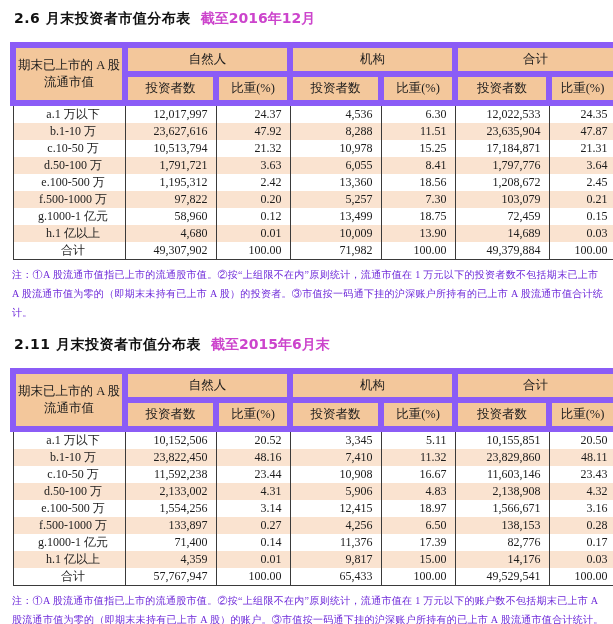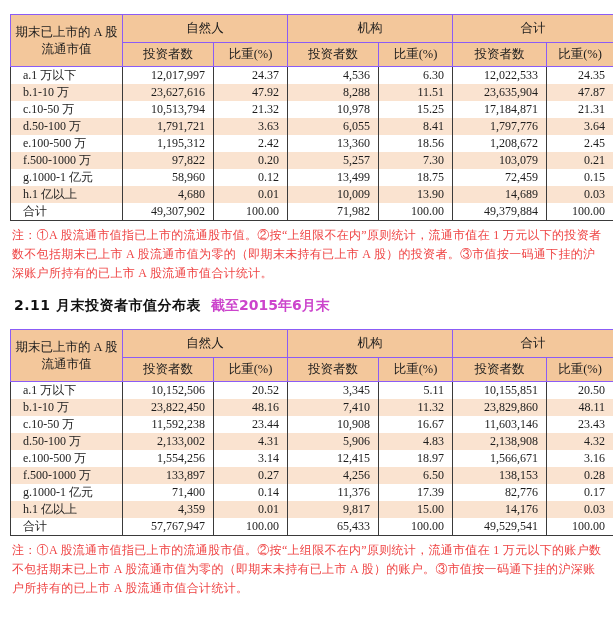--- a/index.html
+++ b/index.html
@@ -33,47 +33,50 @@
     color: #1c1c1c;
   }
   table.dist th, table.dist td {
     border-left: 1px solid #3a3a3a;
     border-right: 1px solid #3a3a3a;
     overflow: hidden;
     white-space: nowrap;
   }
   table.dist thead th {
     background: #f3c79b;
-    border: 1px solid #8b5cf6;
+    border: 6px solid #8b5cf6;
     font-weight: normal;
     font-size: 12.5px;
     padding: 3px 2px;
   }
   table.dist thead th.corner { line-height: 17px; }
   table.dist thead tr.grp th { height: 28px; }
   table.dist thead tr.sub th { height: 23px; }
   table.dist tbody td { height: 16px; padding: 0 4px; }
-  table.dist tbody td.lbl { text-align: left; padding-left: 12px; }
+  table.dist tbody td.lbl { text-align: center; padding-left: 12px; }
   table.dist tbody td.num { text-align: right; padding-right: 8px; }
   table.dist tbody tr:nth-child(even) td { background: #fae3d0; }
   table.dist tbody tr:nth-child(odd) td { background: #ffffff; }
   table.dist tbody tr:last-child td { border-bottom: 1px solid #3a3a3a; }
   .note {
-    font-size: 12px;
+    font-size: 10px;
     line-height: 19px;
     padding: 5px 6px 0 12px;
-    color: #ef4444;
+    color: #6d28d9;
     letter-spacing: 0.3px;
   }
   .sec2 .section-title { padding-top: 14px; }
 </style>
 </head>
 <body>
 
 <div class="sec1">
+  <div class="section-title">
+    <span>2.6 月末投资者市值分布表</span><span class="highlight" style="color: rgb(204, 68, 204);">截至2016年12月</span>
+  </div>
 
   <div class="tbl-wrap">
     <table class="dist">
       <colgroup>
         <col style="width:112px">
           <col style="width:91px">
           <col style="width:74px">
         <col style="width:91px">
           <col style="width:74px">
           <col style="width:94px">

